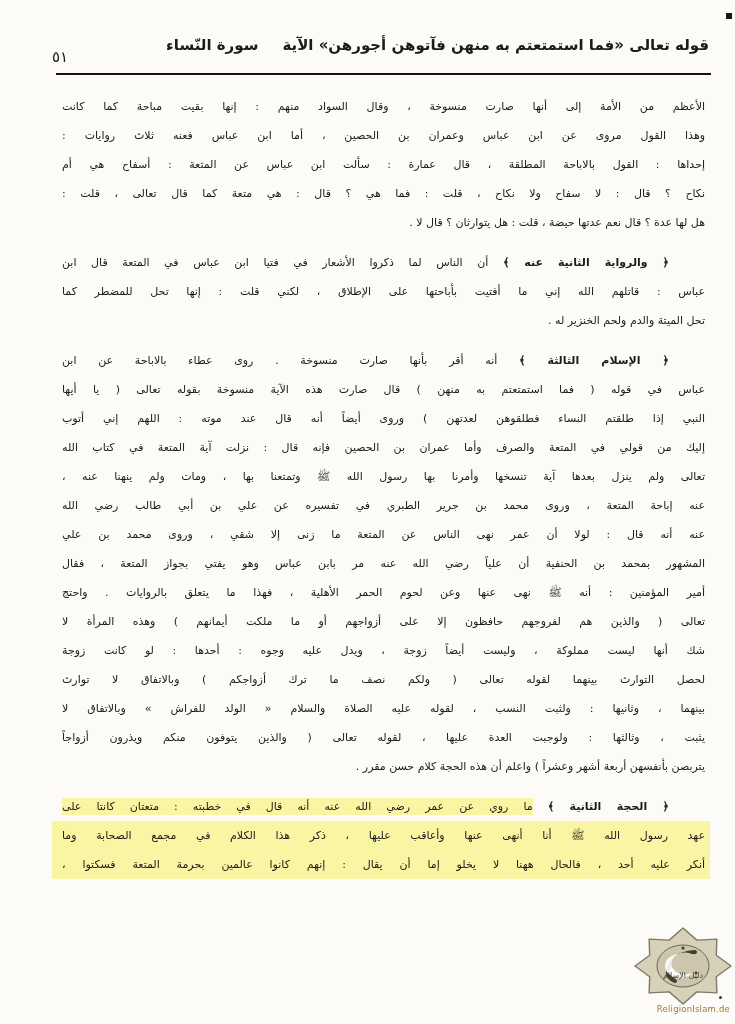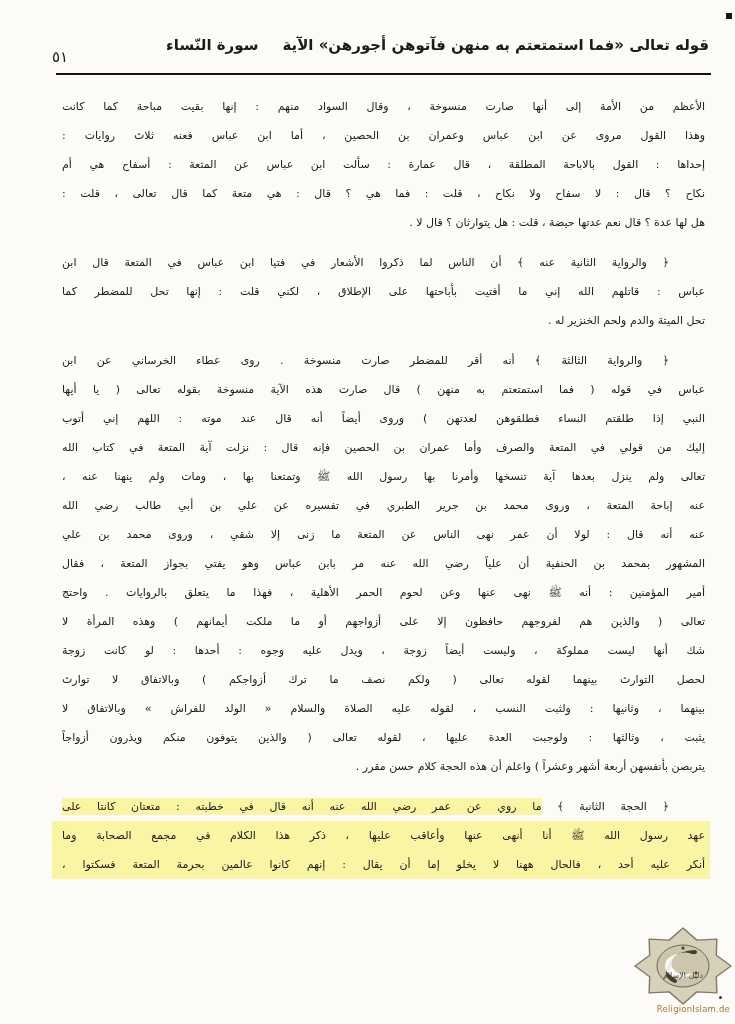--- a/index.html
+++ b/index.html
@@ -37,21 +37,21 @@
   .para{margin:0;}
   .para + .para{margin-top:11px;}
   .line{
     text-align:justify;
     text-align-last:justify;
     max-height:29px;overflow:hidden;
     white-space:normal;
   }
   .line.last{text-align-last:start;}
   .line.indent{padding-right:36px;}
-  .opener{font-weight:normal;}
+  .opener{font-weight:bold;}
   .hl{background:#f9f5a2;box-shadow:0 2px 0 #f9f5a2,0 -2px 0 #f9f5a2;}
   .hl-row{
     background:#f9f5a2;
     margin-left:-10px;margin-right:-5px;
     padding-left:10px;padding-right:5px;
   }
 
   
   .seal{position:absolute;left:633px;top:926px;width:100px;height:80px;z-index:5;}
   .seal-caption{
@@ -90,22 +90,22 @@
       <div class="line indent">
         <span class="opener">﴿ والرواية الثانية عنه ﴾</span>
         <span>أن الناس لما ذكروا الأشعار في فتيا ابن عباس في المتعة قال ابن</span>
       </div>
       <div class="line">عباس : قاتلهم الله إني ما أفتيت بأباحتها على الإطلاق ، لكني قلت : إنها تحل للمضطر كما</div>
       <div class="line last">تحل الميتة والدم ولحم الخنزير له .</div>
     </div>
 
     <div class="para">
       <div class="line indent">
-        <span class="opener">﴿ والرواية الثالثة ﴾</span>
-        <span>أنه أقر للمضطر صارت منسوخة . روى عطاء الخرساني عن ابن</span>
+        <span class="opener">﴿ الإسلام الثالثة ﴾</span>
+        <span>أنه أقر بأنها صارت منسوخة . روى عطاء بالاباحة عن ابن</span>
       </div>
       <div class="line">عباس في قوله ( فما استمتعتم به منهن ) قال صارت هذه الآية منسوخة بقوله تعالى ( يا أيها</div>
       <div class="line">النبي إذا طلقتم النساء فطلقوهن لعدتهن ) وروى أيضاً أنه قال عند موته : اللهم إني أتوب</div>
       <div class="line">إليك من قولي في المتعة والصرف وأما عمران بن الحصين فإنه قال : نزلت آية المتعة في كتاب الله</div>
       <div class="line">تعالى ولم ينزل بعدها آية تنسخها وأمرنا بها رسول الله ﷺ وتمتعنا بها ، ومات ولم ينهنا عنه ،</div>
       <div class="line">عنه إباحة المتعة ، وروى محمد بن جرير الطبري في تفسيره عن علي بن أبي طالب رضي الله</div>
       <div class="line">عنه أنه قال : لولا أن عمر نهى الناس عن المتعة ما زنى إلا شقي ، وروى محمد بن علي</div>
       <div class="line">المشهور بمحمد بن الحنفية أن علياً رضي الله عنه مر بابن عباس وهو يفتي بجواز المتعة ، فقال</div>
       <div class="line">أمير المؤمنين : أنه ﷺ نهى عنها وعن لحوم الحمر الأهلية ، فهذا ما يتعلق بالروايات . واحتج</div>
       <div class="line">تعالى ( والذين هم لفروجهم حافظون إلا على أزواجهم أو ما ملكت أيمانهم ) وهذه المرأة لا</div>

